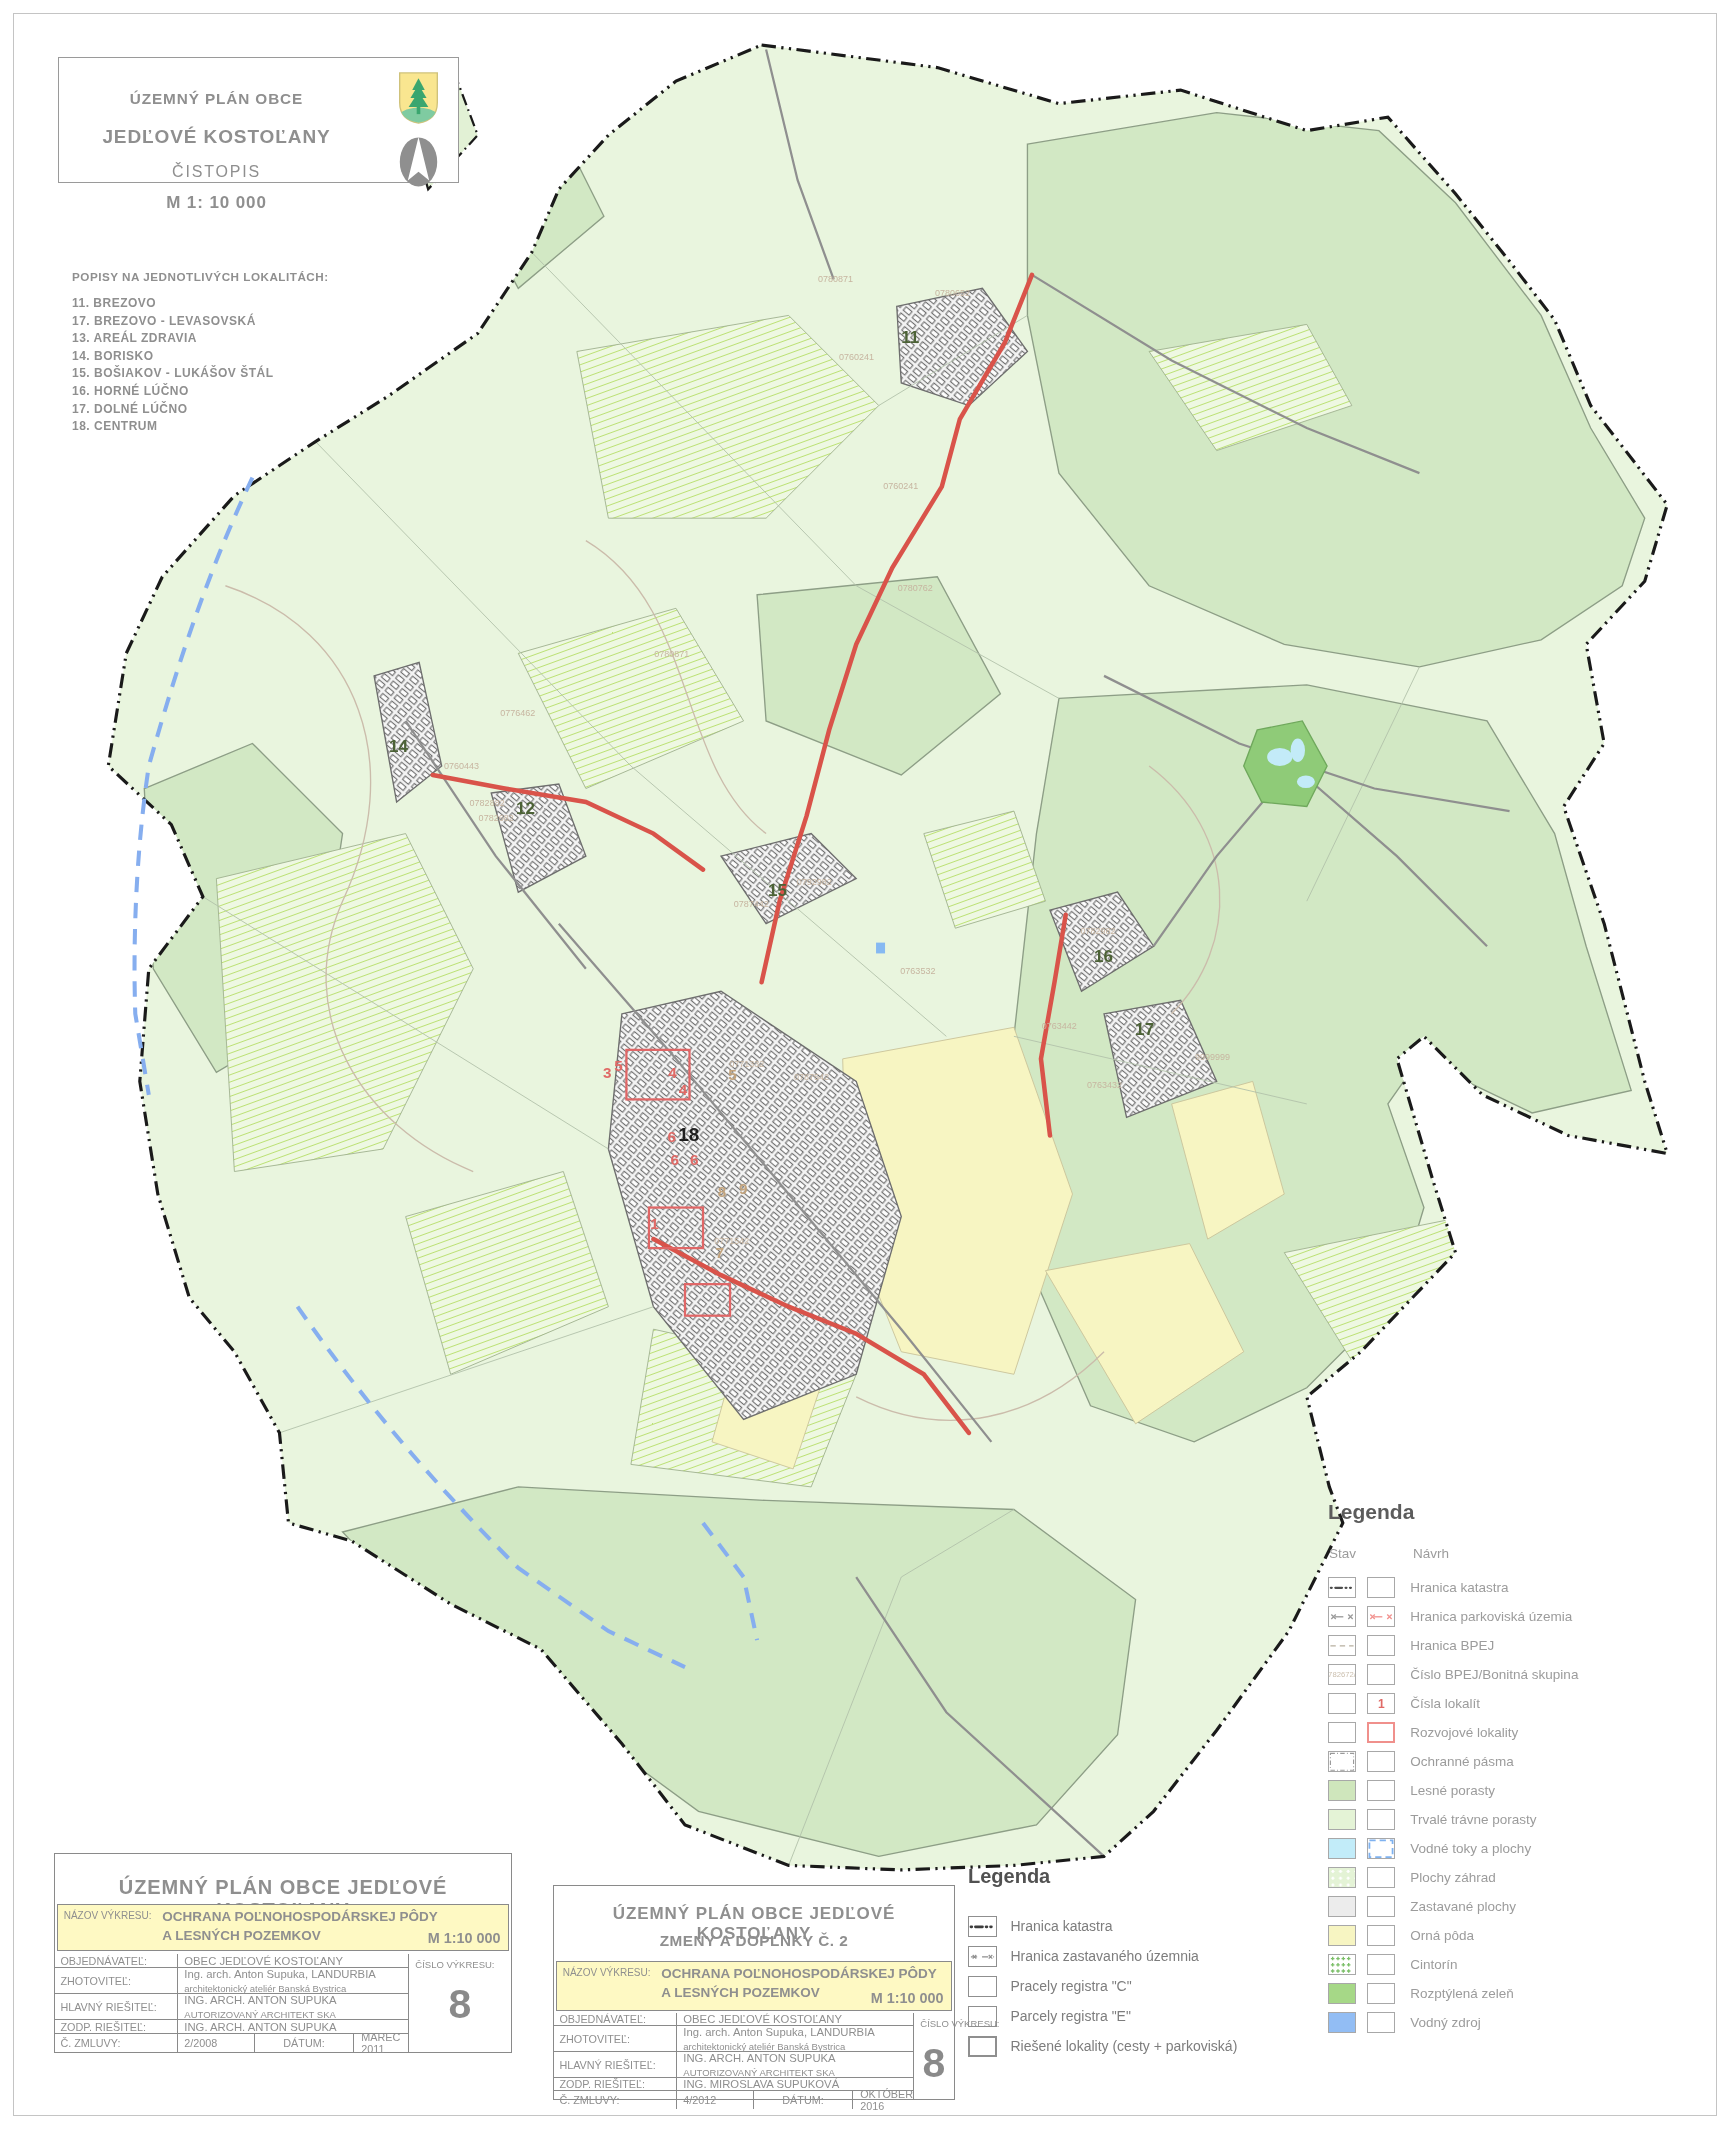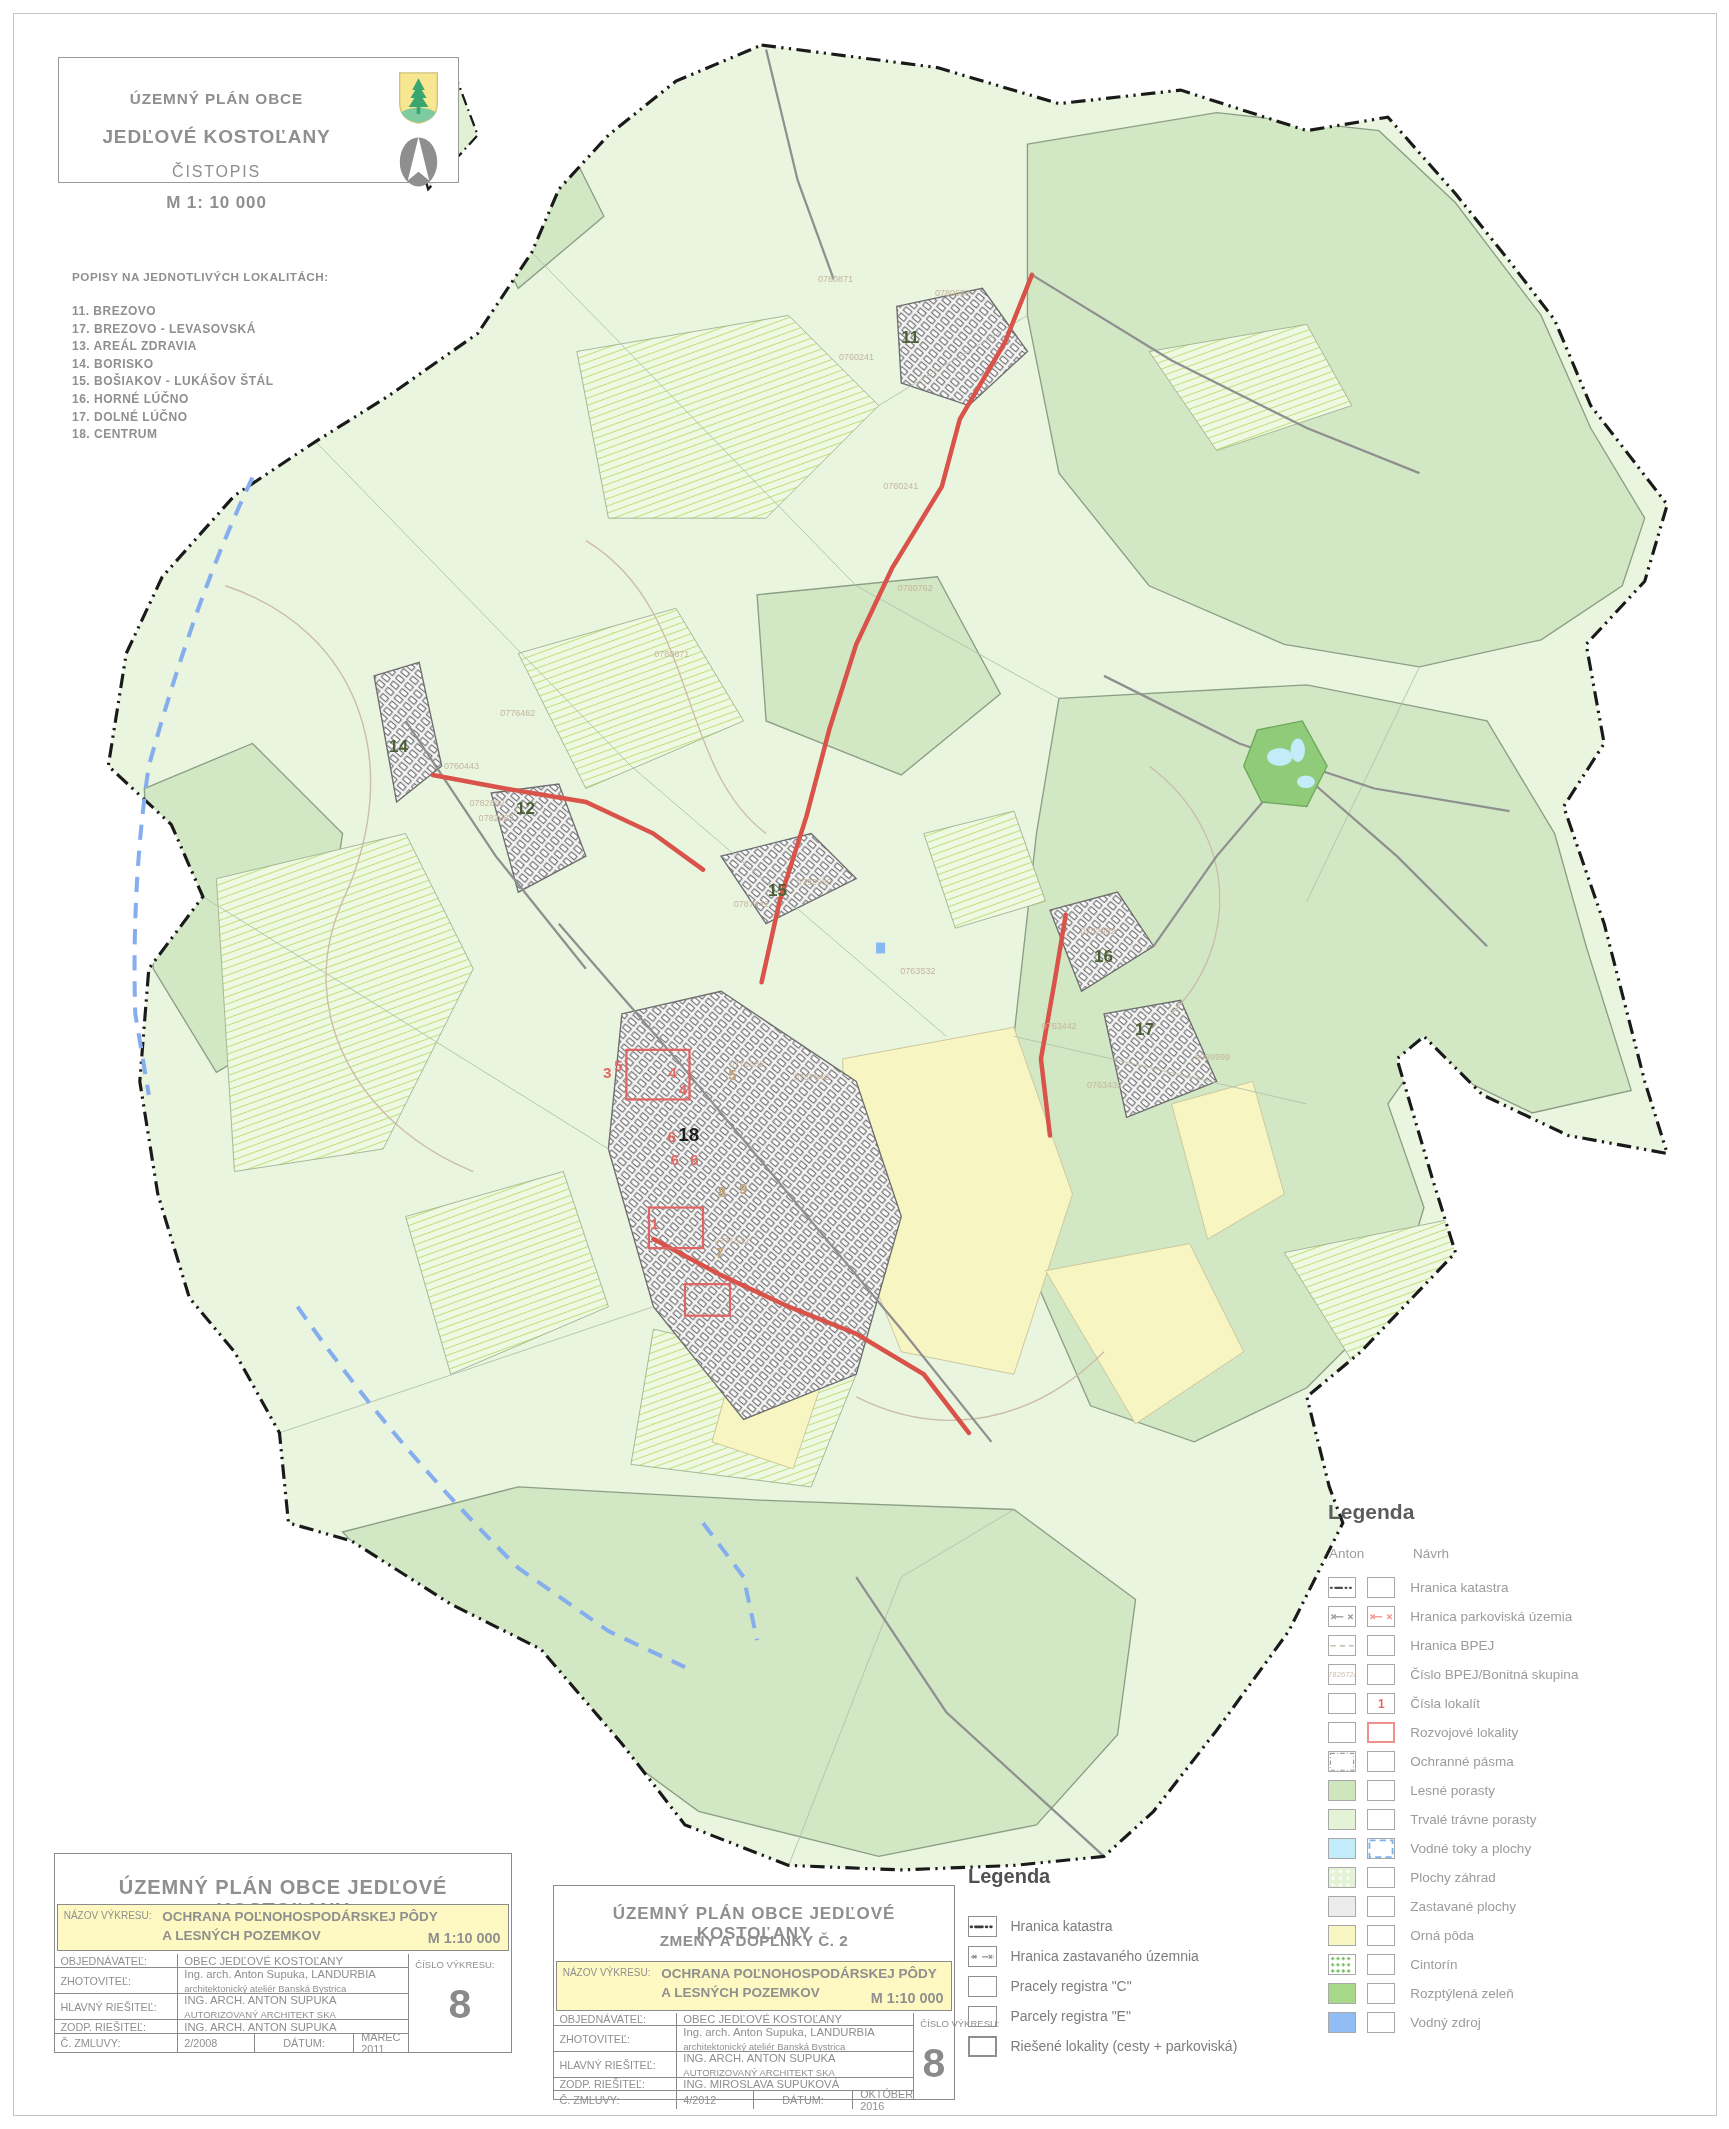--- a/index.html
+++ b/index.html
@@ -17,21 +17,21 @@
   .tbox{position:absolute;left:58px;top:57px;width:401px;height:126px;border:1.4px solid #9a9a9a;background:#fff}
   .tbox .t1{position:absolute;left:0;top:32px;width:315px;text-align:center;font-size:15.3px;font-weight:bold;letter-spacing:0.9px}
   .tbox .t2{position:absolute;left:0;top:68px;width:315px;text-align:center;font-size:19px;font-weight:bold;letter-spacing:0.9px}
   .tbox .t3{position:absolute;left:0;top:105px;width:315px;text-align:center;font-size:16px;letter-spacing:1.8px}
   .tbox .t4{position:absolute;left:0;top:135px;width:315px;text-align:center;font-size:17px;font-weight:bold;letter-spacing:0.9px}
   .coa{position:absolute;right:18px;top:12.6px}
   .compass{position:absolute;right:19px;top:76px}
 
   
   .popisy{position:absolute;left:72px;top:270px;width:315px}
-  .popisy .ph{font-size:11.7px;font-weight:bold;letter-spacing:0.5px;margin-bottom:20px}
+  .popisy .ph{font-size:11.7px;font-weight:bold;letter-spacing:0.5px;margin-bottom:12px}
   .popisy .pi{font-size:12px;font-weight:bold;line-height:17.6px;letter-spacing:0.5px}
 
   
   .legR{position:absolute;left:1328px;top:1500px;width:388px}
   .legR .lt{font-size:21px;font-weight:bold;color:#5c5c5c;margin-bottom:21.6px}
   .legR .cols{display:flex;font-size:13.5px;color:#9c9c9c;margin-bottom:12.6px}
   .legR .cols span:first-child{width:40px;margin-left:0.9px}
   .legR .cols span:last-child{margin-left:44px}
   .lr-row{display:flex;align-items:center;height:29px}
   .sw{width:28px;height:21.6px;border:0.9px solid #a8a8a8;background:#fff;flex:0 0 auto;position:relative;display:flex;align-items:center;justify-content:center;overflow:hidden}
@@ -310,21 +310,21 @@
   <div class="pi">14. BORISKO</div>
   <div class="pi">15. BOŠIAKOV - LUKÁŠOV ŠTÁL</div>
   <div class="pi">16. HORNÉ LÚČNO</div>
   <div class="pi">17. DOLNÉ LÚČNO</div>
   <div class="pi">18. CENTRUM</div>
 </div>
 
 <div class="legR">
   <div class="lt">Legenda</div>
   <div class="cols">
-    <span>Anton</span>
+    <span>Stav</span>
     <span>Návrh</span>
   </div>
 
   <div class="lr-row">
     <span class="sw">
         <svg viewBox="0 0 58 44">
           <line class="ln-dashdot" x1="4" y1="22" x2="54" y2="22"></line>
         </svg>
       </span>
     <span class="sw"></span>

